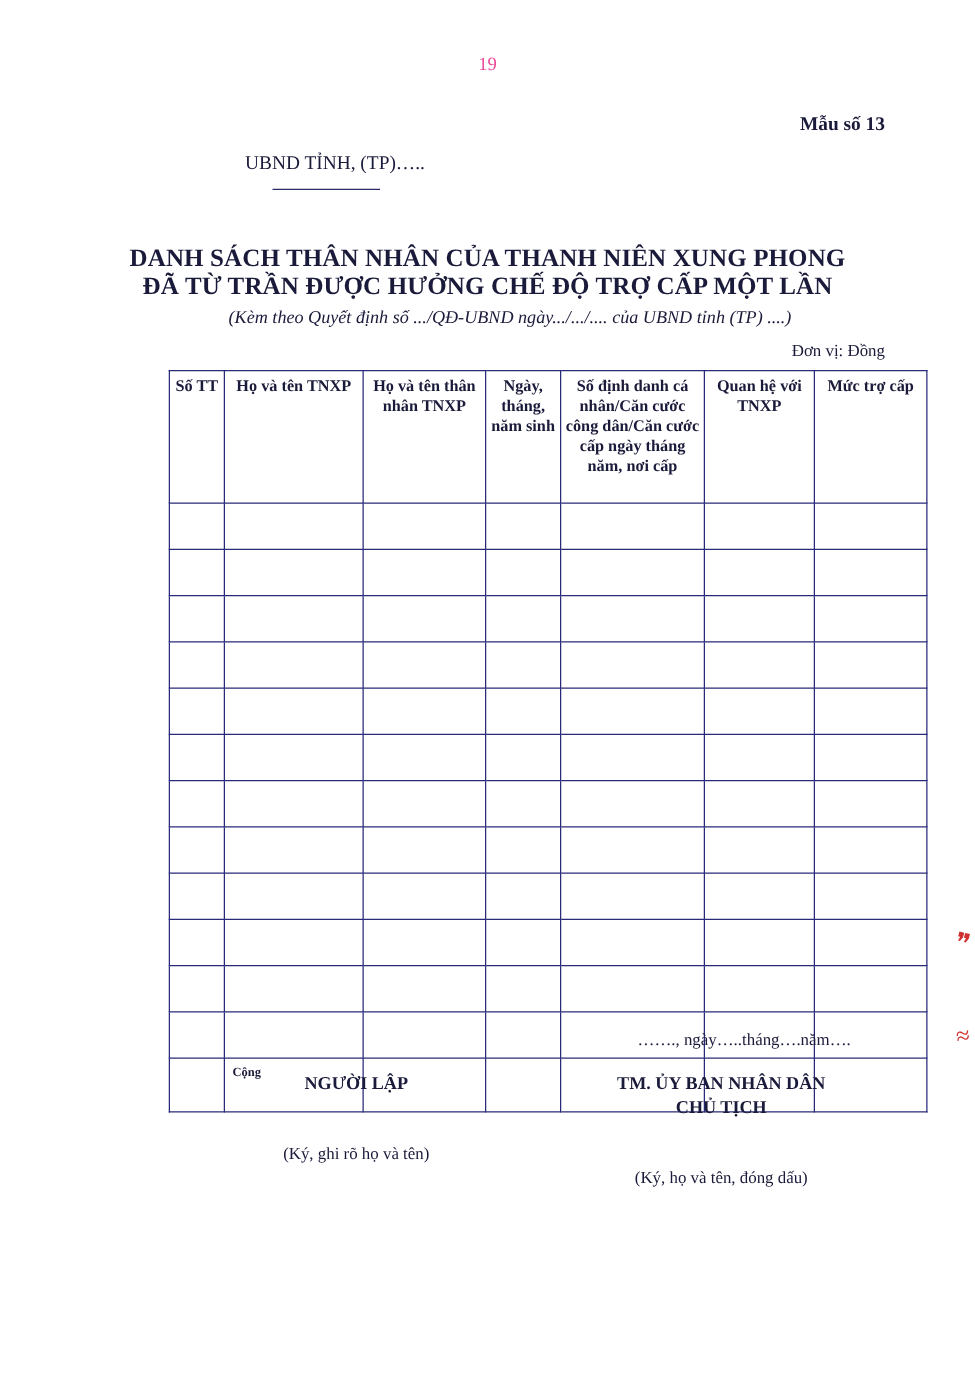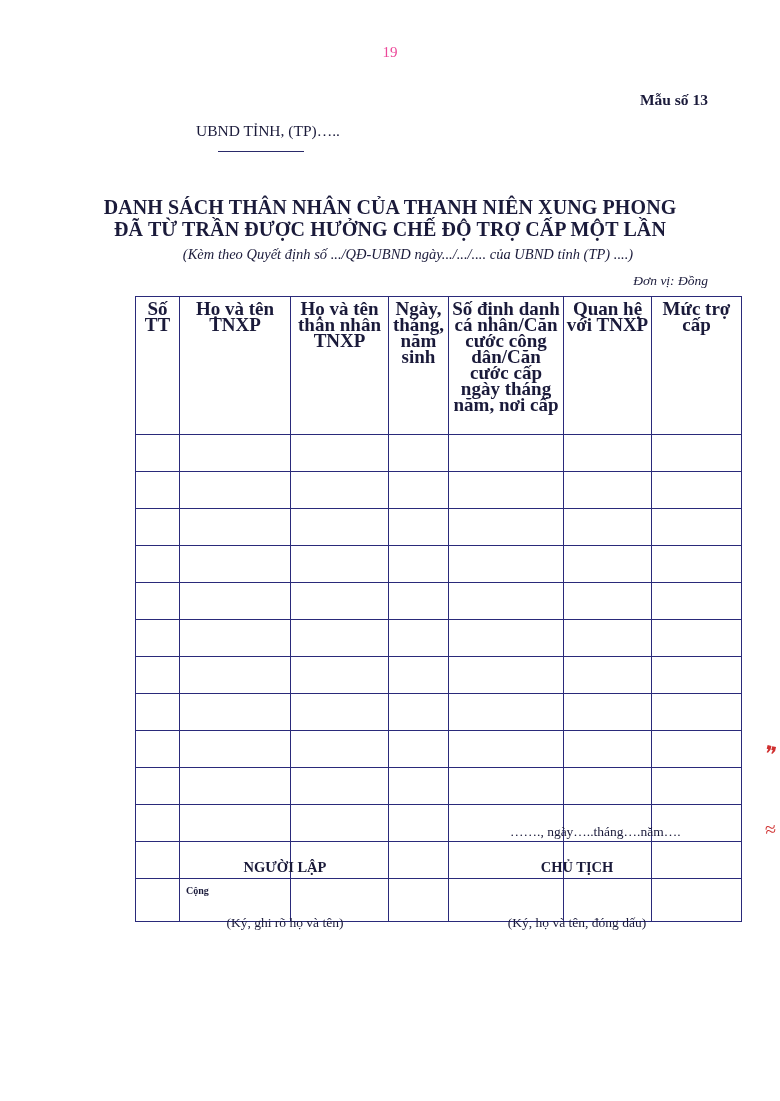--- a/index.html
+++ b/index.html
@@ -68,37 +68,36 @@
     font-style: italic;
     line-height: 22px;
     margin-top: 3px;
     padding-left: 36px;
   }
   .unit-line {
     position: absolute;
     top: 273px;
     right: 72px;
     font-size: 13.5px;
-    font-style: italic;
   }
   table.grid {
     position: absolute;
     top: 296px;
     left: 135px;
     width: 576px;
     border-collapse: collapse;
     table-layout: fixed;
   }
   table.grid th, table.grid td {
     border: 1px solid #2a2a7a;
     padding: 0;
     vertical-align: top;
   }
   table.grid th {
-    font-size: 19px;
+    font-size: 13px;
     font-weight: bold;
     text-align: center;
     line-height: 16px;
     padding: 4px 2px 21px 2px;
     vertical-align: top;
     margin-left: 36px;
   }
   table.grid td.body-cell {
     height: 36px;
   }
@@ -309,20 +308,21 @@
   </table>
 
   <div class="date-line">……., ngày…..tháng….năm….</div>
 
   <div class="sign-left">
     <div class="sign-title">NGƯỜI LẬP</div>
     <div class="sign-note">(Ký, ghi rõ họ và tên)</div>
   </div>
 
   <div class="sign-right">
+    <div class="sign-title">TM. ỦY BAN NHÂN DÂN</div>
     <div class="sign-title">CHỦ TỊCH</div>
     <div class="sign-note">(Ký, họ và tên, đóng dấu)</div>
   </div>
 
   <div class="margin-mark mark-1">❞</div>
   <div class="margin-mark mark-2">≈</div>
 
 </div>
 
 </body></html>

